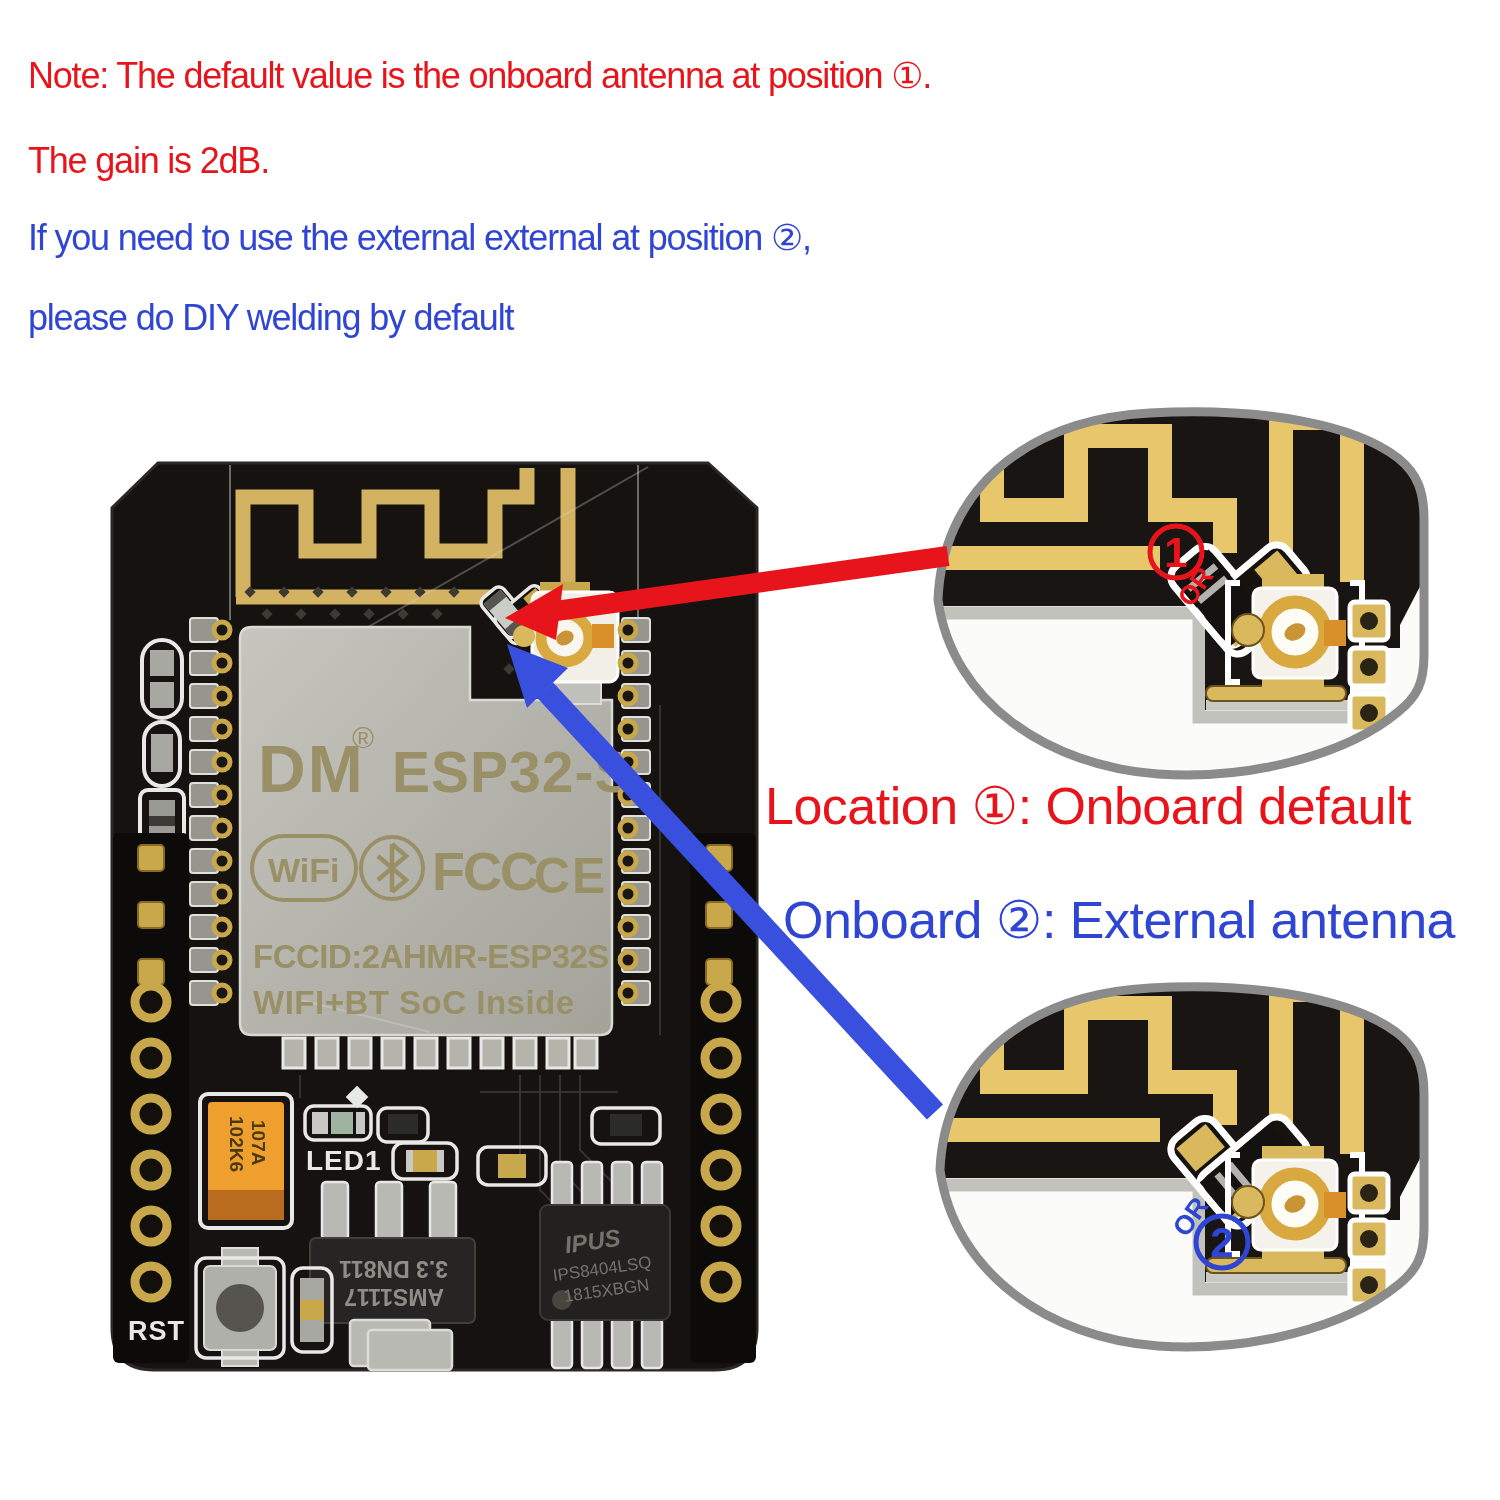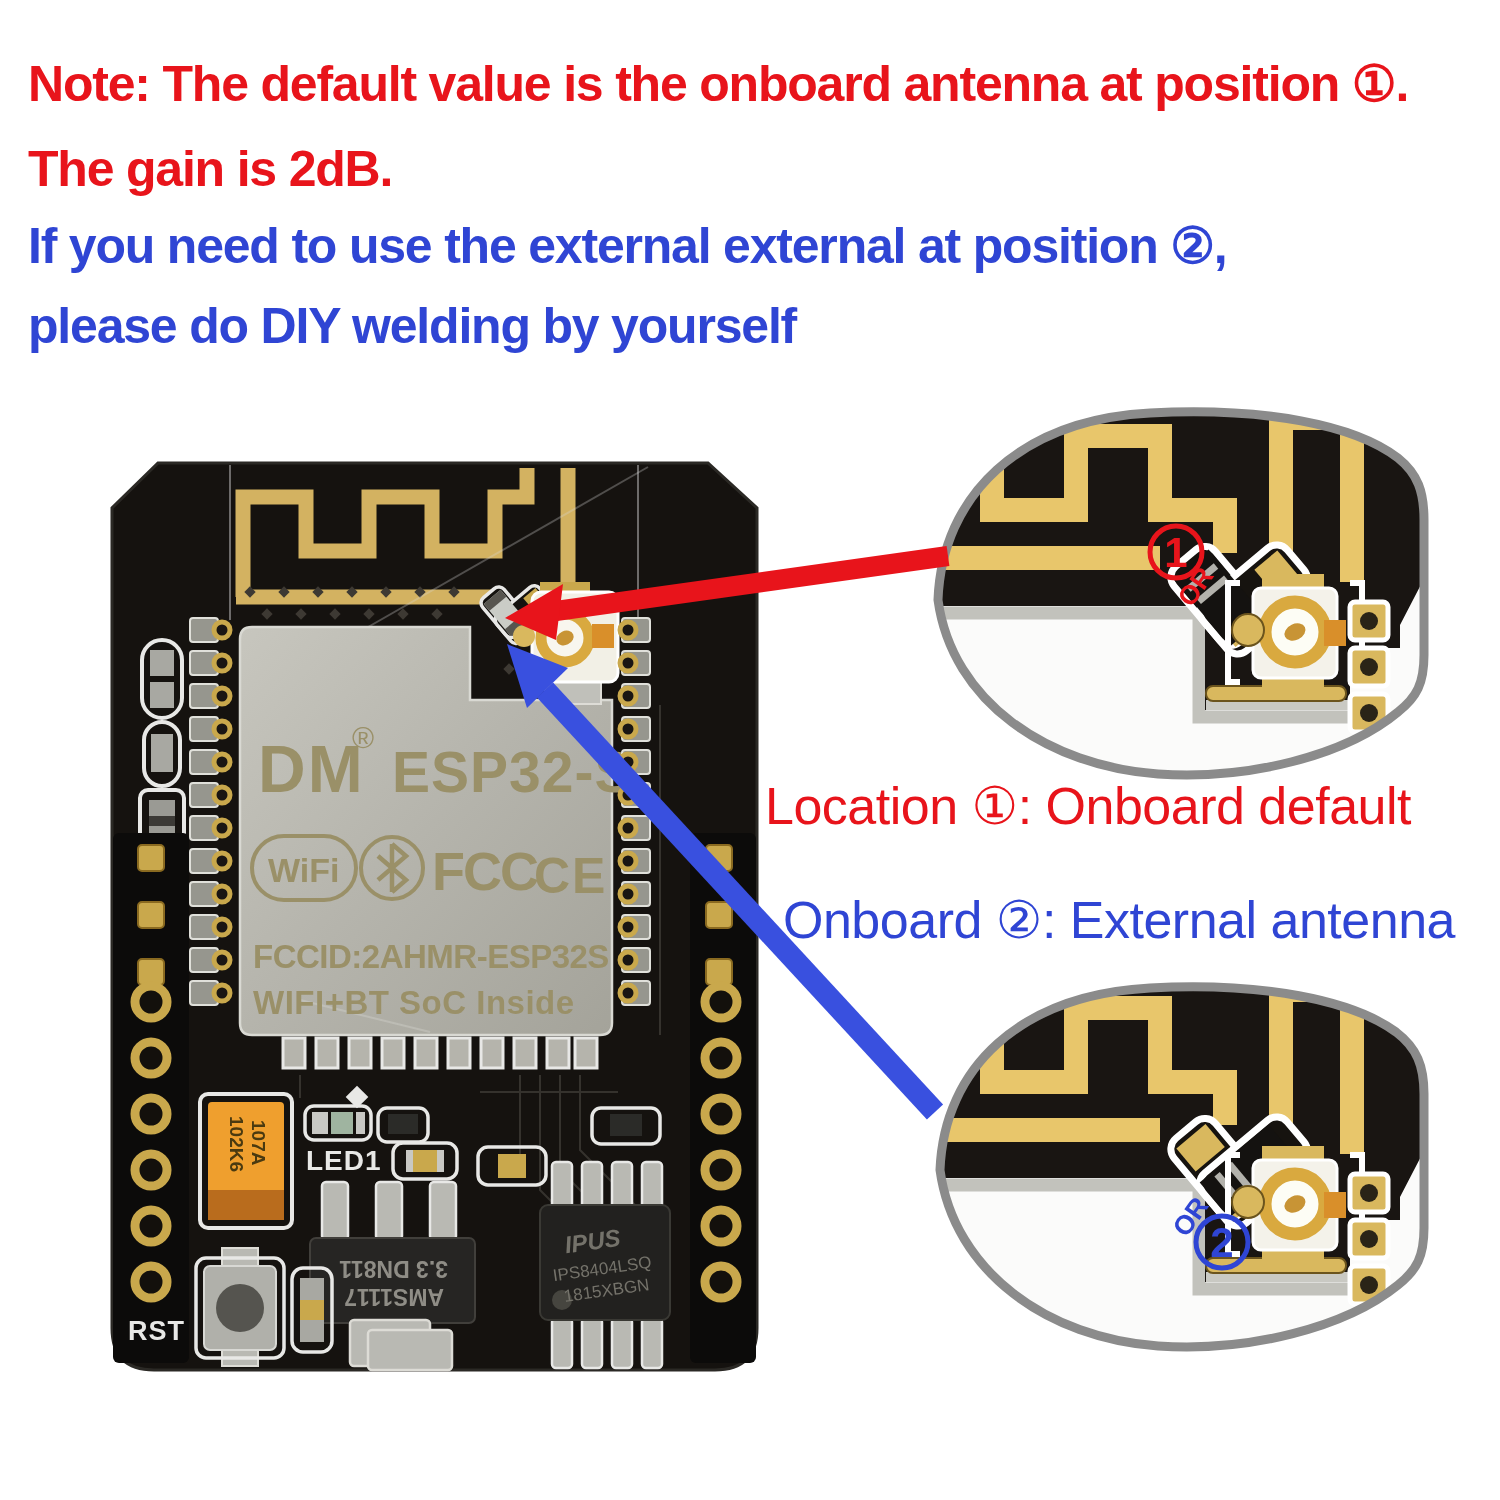--- a/index.html
+++ b/index.html
@@ -1,20 +1,20 @@
 <!DOCTYPE html>
 <html><head>
 <meta charset="utf-8">
 <style>
   html,body{margin:0;padding:0;background:#ffffff;}
   #canvas{
     position:relative;width:1500px;height:1500px;background:#ffffff;overflow:hidden;
     font-family:"Liberation Sans", sans-serif;
   }
-  .note-line{position:absolute;white-space:nowrap;font-size:50px;letter-spacing:-1.2px;font-weight:700;}
+  .note-line{position:absolute;white-space:nowrap;font-size:36px;letter-spacing:-1.2px;font-weight:400;}
   .note-red{color:#e8141b;}
   .note-blue{color:#2f45d4;}
   .loc-label{position:absolute;white-space:nowrap;font-size:52px;letter-spacing:-0.5px;font-weight:400;}
   svg{position:absolute;left:0;top:0;}
   svg text{font-family:"Liberation Sans","DejaVu Sans",sans-serif;}
 </style>
 </head>
 <body>
 
 <div id="canvas">
@@ -444,18 +444,18 @@
     </g>
     <g>
       <line x1="935" y1="1112" x2="545" y2="690" stroke="#3950df" stroke-width="22"></line>
       <polygon points="507,644 568,668 527,708" fill="#3950df"></polygon>
     </g>
   </svg>
 
   <div class="note-line note-red" style="left:28px;top:55px;">Note: The default value is the onboard antenna at position ①.</div>
   <div class="note-line note-red" style="left:28px;top:140px;">The gain is 2dB.</div>
   <div class="note-line note-blue" style="left:28px;top:217px;">If you need to use the external external at position ②,</div>
-  <div class="note-line note-blue" style="left:28px;top:297px;">please do DIY welding by yourself</div>
+  <div class="note-line note-blue" style="left:28px;top:297px;">please do DIY welding by default</div>
 
   <div class="loc-label" style="left:765px;top:776px;color:#e8141b;">Location ①: Onboard default</div>
   <div class="loc-label" style="left:783px;top:890px;color:#2f45d4;">Onboard ②: External antenna</div>
 
 </div>
 
 </body></html>

